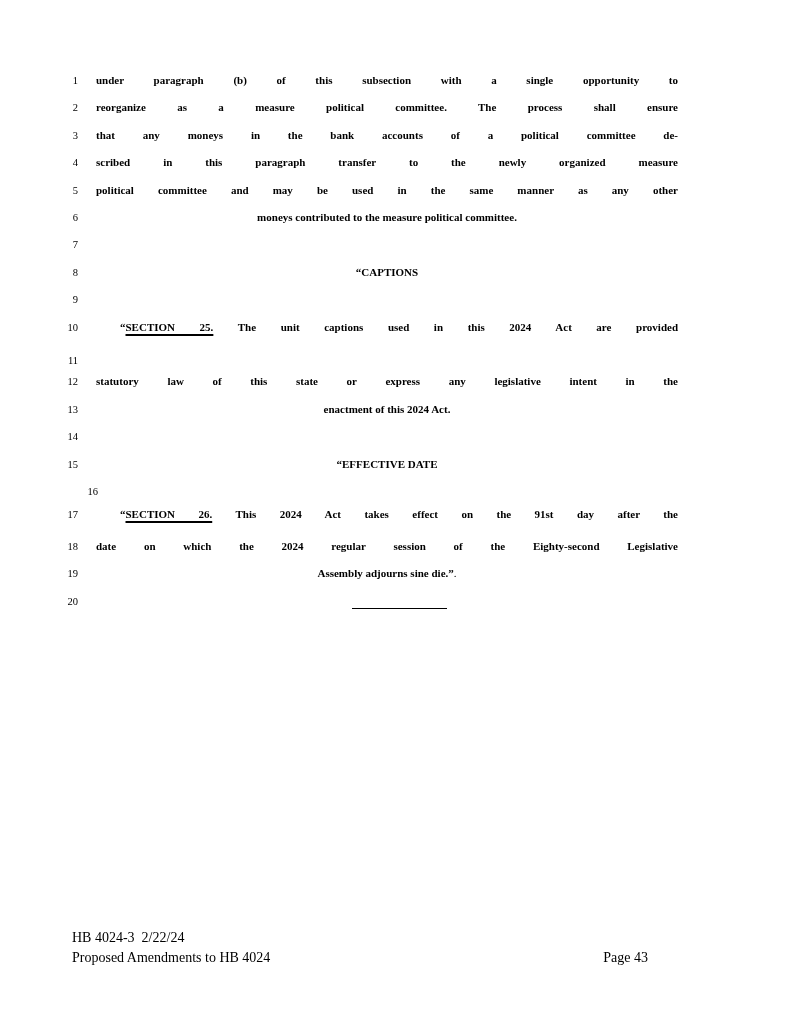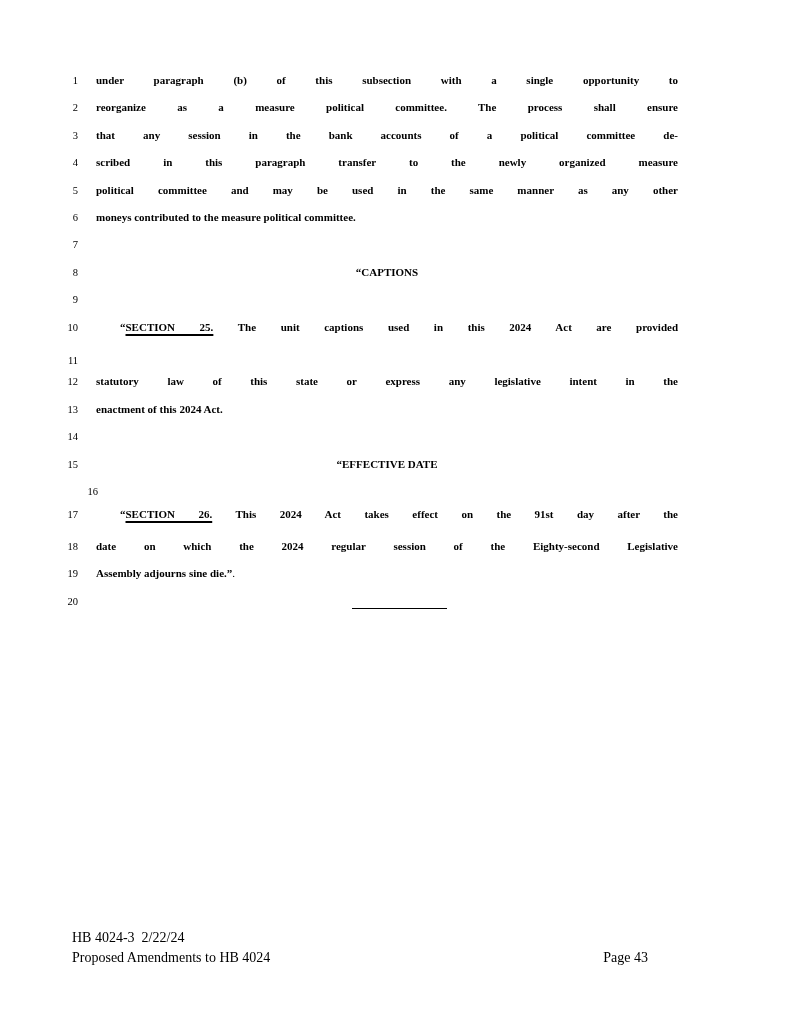--- a/index.html
+++ b/index.html
@@ -22,21 +22,21 @@
     font-size: 10.5px; font-weight: normal;
     line-height: 27.4px;
     color: #000000;
   }
   .line-text {
     margin-left: 96px; width: 582px;
     font-weight: bold; font-size: 11px;
     color: #000000;
   }
   .align-justify { text-align: justify; text-align-last: justify; }
-  .align-left    { text-align: left; }
+  .align-left    { text-align: center; }
   .align-center  { text-align: left; text-align-last: center; }
   .indent { text-indent: 24px; }
   .seg-underline {
     text-decoration: underline;
     text-decoration-thickness: 1.5px;
     text-underline-offset: 2.5px;
   }
   .seg-normal { font-weight: normal; }
   .rule-line {
     display: inline-block; width: 95px;
@@ -58,21 +58,21 @@
     <div class="doc-line" style="top: 0px;">
       <span class="line-num">1</span>
       <div class="line-text align-justify"><span class="">under paragraph (b) of this subsection with a single opportunity to</span></div>
     </div>
     <div class="doc-line" style="top: 27.4px;">
       <span class="line-num">2</span>
       <div class="line-text align-justify"><span class="">reorganize as a measure political committee. The process shall ensure</span></div>
     </div>
     <div class="doc-line" style="top: 54.8px;">
       <span class="line-num">3</span>
-      <div class="line-text align-justify"><span class="">that any session in the bank accounts of a political committee de-</span></div>
+      <div class="line-text align-justify"><span class="">that any moneys in the bank accounts of a political committee de-</span></div>
     </div>
     <div class="doc-line" style="top: 82.2px;">
       <span class="line-num">4</span>
       <div class="line-text align-justify"><span class="">scribed in this paragraph transfer to the newly organized measure</span></div>
     </div>
     <div class="doc-line" style="top: 109.6px;">
       <span class="line-num">5</span>
       <div class="line-text align-justify"><span class="">political committee and may be used in the same manner as any other</span></div>
     </div>
     <div class="doc-line" style="top: 137px;">

